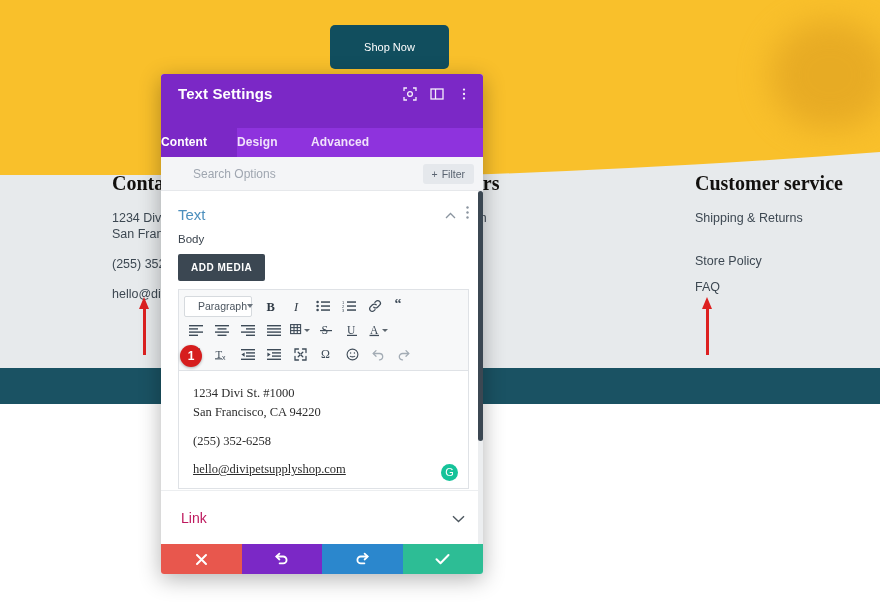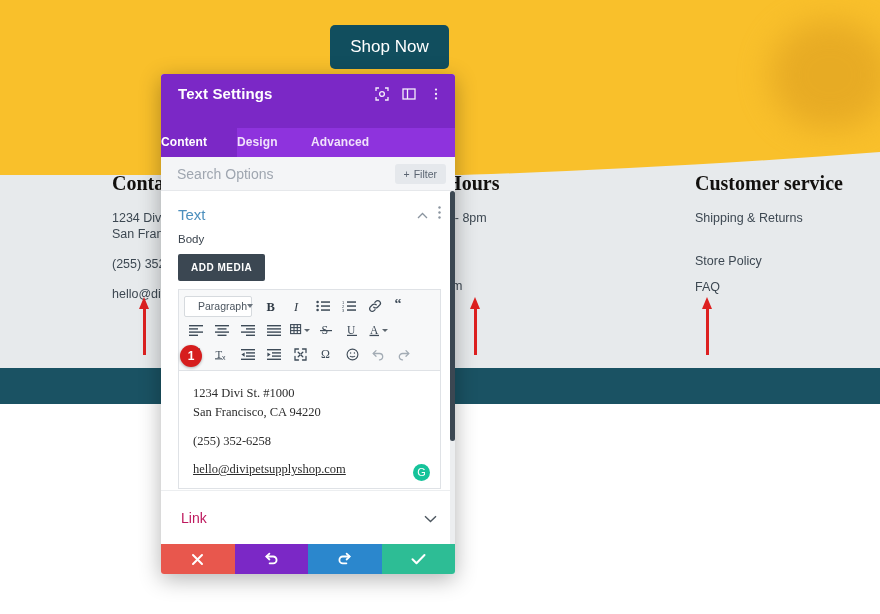--- a/index.html
+++ b/index.html
@@ -26,21 +26,21 @@
   .blur-blob {
     position: absolute; right: -10px; top: 20px; width: 120px; height: 110px;
     background: #d99a1f; border-radius: 50%;
     filter: blur(16px); opacity: .55;
   }
   .shop-now {
     position: absolute; left: 330px; top: 25px;
     width: 119px; height: 44px;
     background: #114e5e; color: #ffffff;
     border: none; border-radius: 5px;
-    font-size: 17px; font-family: "Liberation Sans", sans-serif;
+    font-size: 11px; font-family: "Liberation Sans", sans-serif;
     cursor: pointer;
   }
   .footer-bar {
     position: absolute; left: 0; top: 368px; width: 880px; height: 36px;
     background: #1a5263;
   }
   .footer-bar-text {
     position: absolute; left: 437px; top: 374px;
     color: #bfd5dc; font-size: 13px; opacity: .85;
   }
@@ -68,21 +68,21 @@
     border-left: 5.5px solid transparent; border-right: 5.5px solid transparent;
     border-bottom: 12px solid #dd2020;
   }
   #arrow-1 { left: 139px; top: 297px; width: 11px; height: 60px; }
   #arrow-2 { left: 470px; top: 297px; width: 11px; height: 60px; }
   #arrow-3 { left: 702px; top: 297px; width: 11px; height: 60px; }
 
   
   .modal {
     position: absolute; left: 161px; top: 74px;
-    width: 294px; height: 500px;
+    width: 322px; height: 500px;
     background: #ffffff;
     box-shadow: 0 5px 22px rgba(0,0,0,.30);
     border-radius: 3px;
     overflow: hidden;
     display: flex; flex-direction: column;
   }
   .modal-header {
     background: #7b28c6; height: 54px; padding: 11px 14px 0 17px;
     position: relative; flex: 0 0 auto;
   }
@@ -109,21 +109,21 @@
   #tab-design  { width: 74px; }
   #tab-advanced{ width: 90px; }
 
   .search-row {
     height: 34px; background: #f4f5f7; border-bottom: 1px solid #e6e8eb;
     display: flex; align-items: center; padding: 0 9px 0 16px;
     flex: 0 0 auto; position: relative;
   }
   .search-input {
     flex: 1; border: none; background: transparent; outline: none;
-    font-size: 14px; color: #9199a3; font-family: "Liberation Sans", sans-serif;
+    font-size: 12px; color: #9199a3; font-family: "Liberation Sans", sans-serif; margin-left: 16px;
   }
   .search-input::placeholder { color: #9fa6b0; }
   .filter-btn {
     background: #e5e8ec; border: none; border-radius: 3px;
     height: 20px; padding: 0 9px; font-size: 10.5px; color: #5a6471;
     font-family: "Liberation Sans", sans-serif; cursor: pointer;
     display: flex; align-items: center; gap: 4px;
   }
 
   .modal-body {

